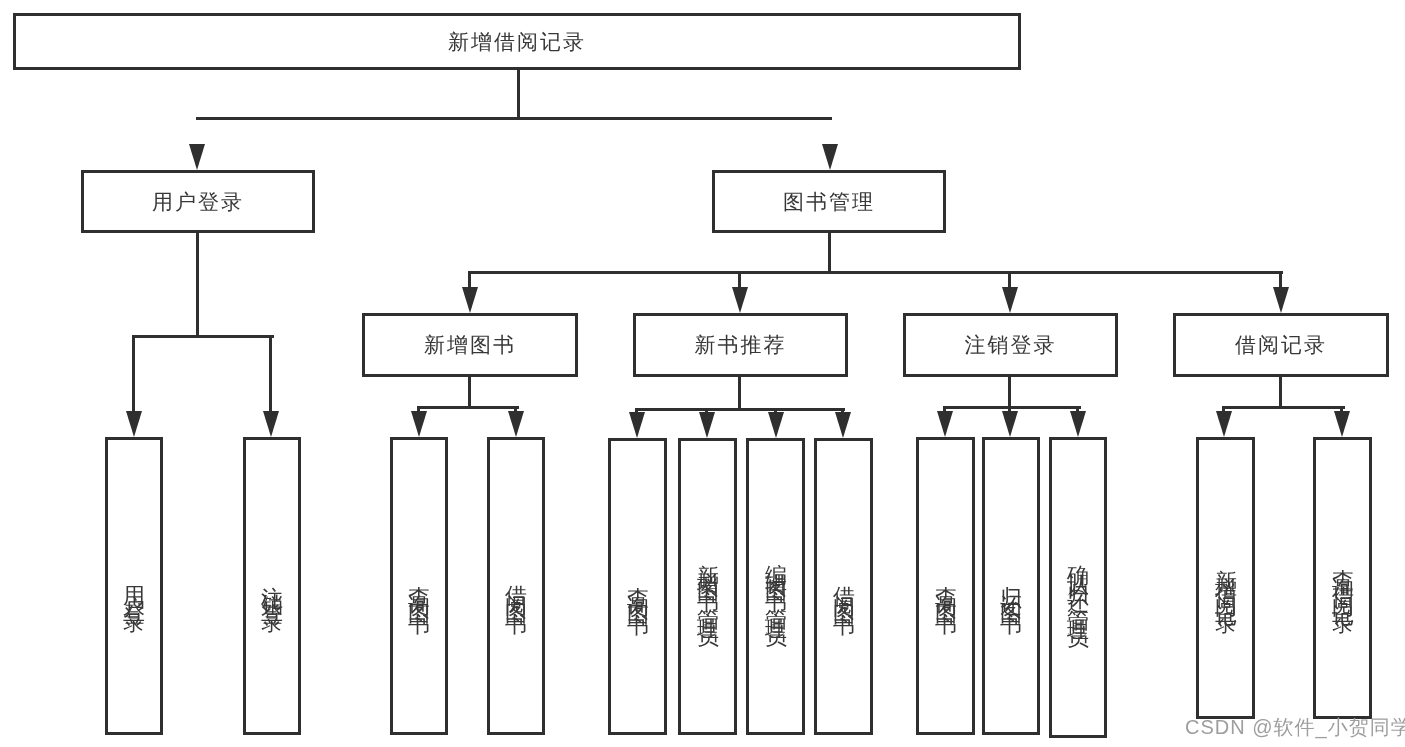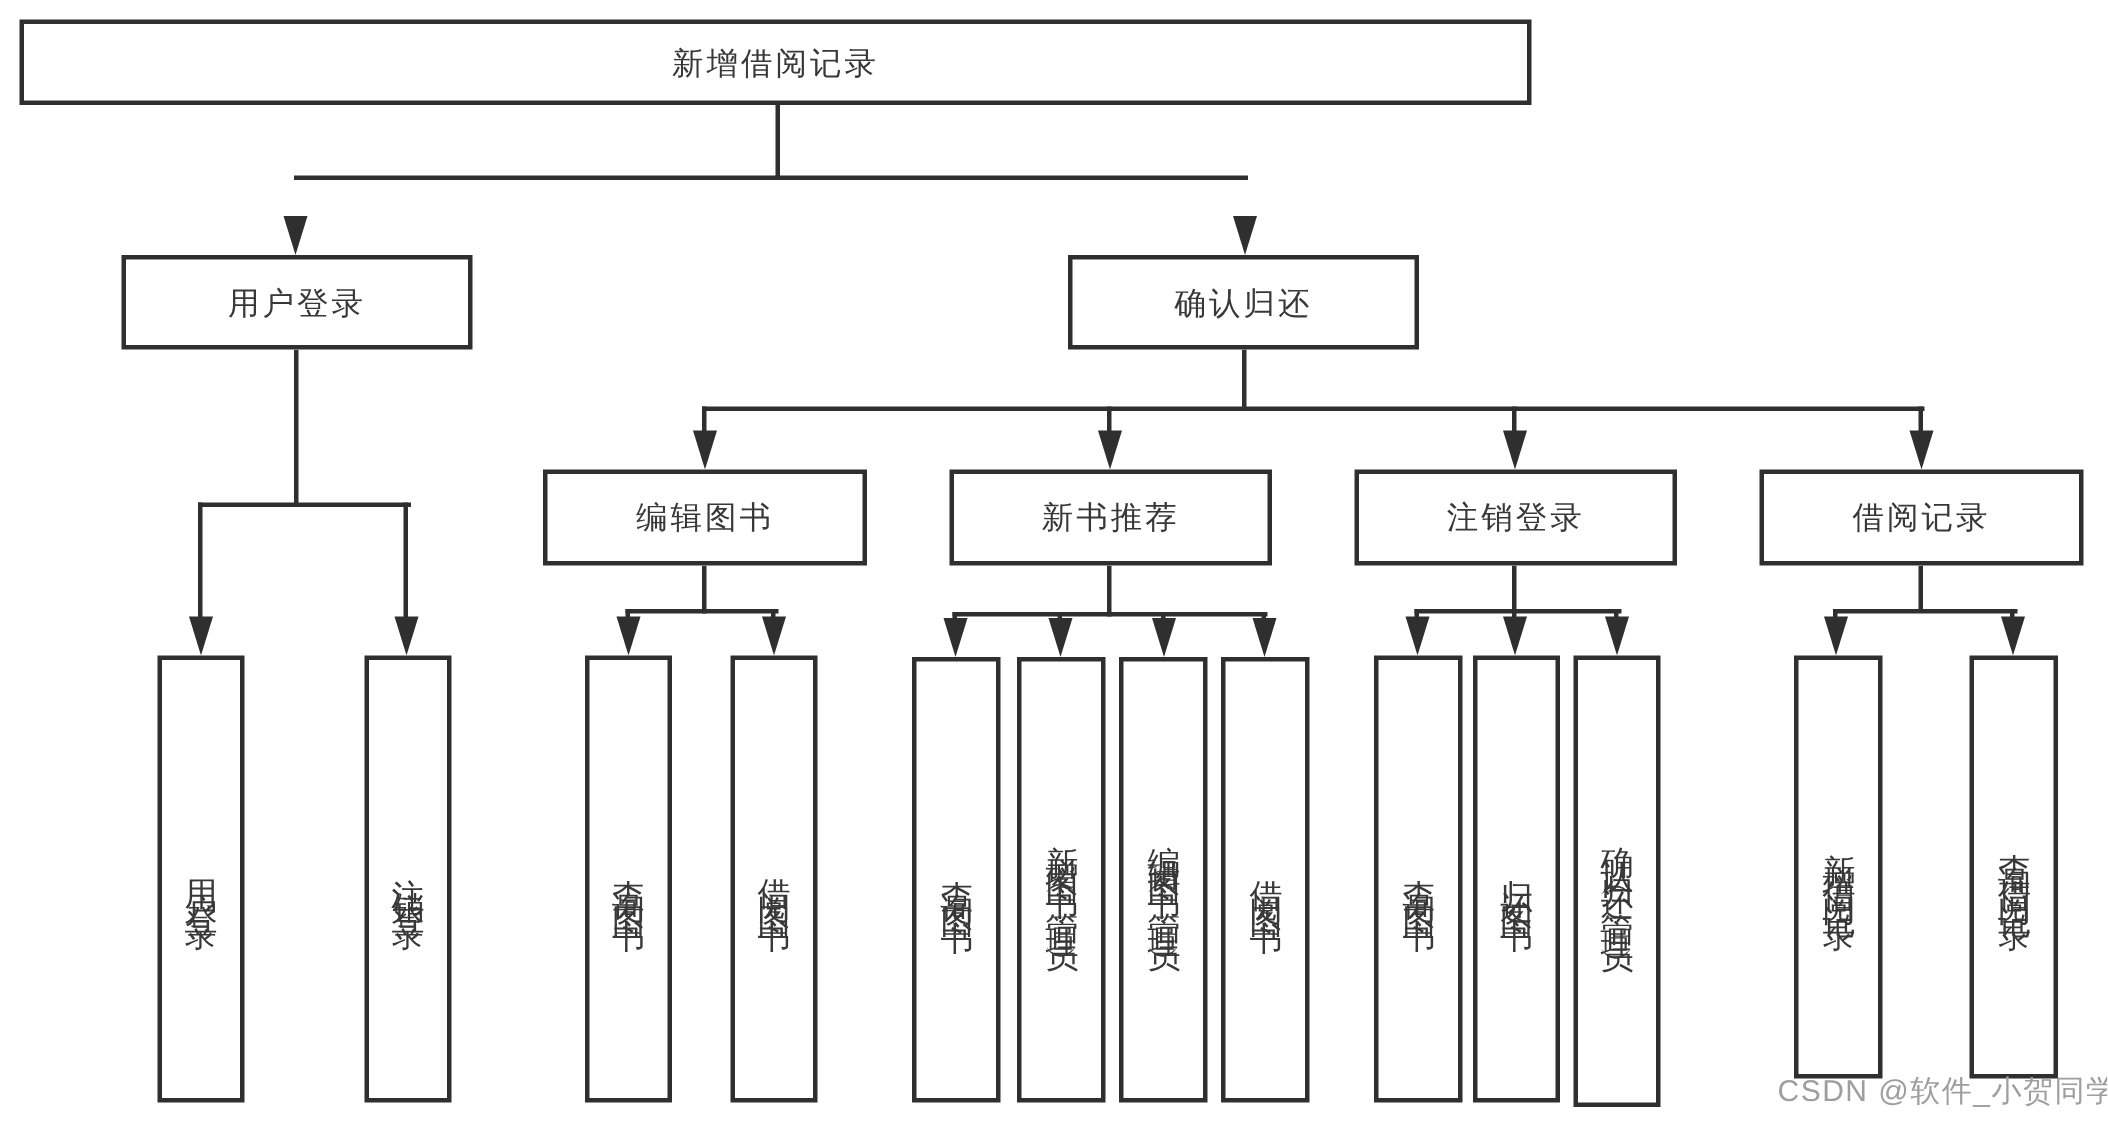--- a/index.html
+++ b/index.html
@@ -89,23 +89,23 @@
   <div class="vl" style="left:1279px;top:377px;height:31px"></div>
   <div class="hl" style="left:1222px;top:406px;width:123px"></div>
   <div class="vl" style="left:1222px;top:406px;height:8px"></div>
   <div class="vl" style="left:1340px;top:406px;height:8px"></div>
   <div class="ar" style="left:1216px;top:411px"></div>
   <div class="ar" style="left:1334px;top:411px"></div>
 
   <div class="box hbox" style="left:13px;top:13px;width:1008px;height:57px">新增借阅记录</div>
 
   <div class="box hbox" style="left:81px;top:170px;width:234px;height:63px">用户登录</div>
-  <div class="box hbox" style="left:712px;top:170px;width:234px;height:63px">确认归还</div>
+  <div class="box hbox" style="left:712px;top:170px;width:234px;height:63px">图书管理</div>
 
-  <div class="box hbox" style="left:362px;top:313px;width:216px;height:64px">编辑图书</div>
+  <div class="box hbox" style="left:362px;top:313px;width:216px;height:64px">新增图书</div>
   <div class="box hbox" style="left:633px;top:313px;width:215px;height:64px">新书推荐</div>
   <div class="box hbox" style="left:903px;top:313px;width:215px;height:64px">注销登录</div>
   <div class="box hbox" style="left:1173px;top:313px;width:216px;height:64px">借阅记录</div>
 
   <div class="box vbox" style="left:105px;top:437px;width:58px;height:298px">用户登录</div>
   <div class="box vbox" style="left:243px;top:437px;width:58px;height:298px">注销登录</div>
 
   <div class="box vbox" style="left:390px;top:437px;width:58px;height:298px">查询图书</div>
   <div class="box vbox" style="left:487px;top:437px;width:58px;height:298px">借阅图书</div>
 

